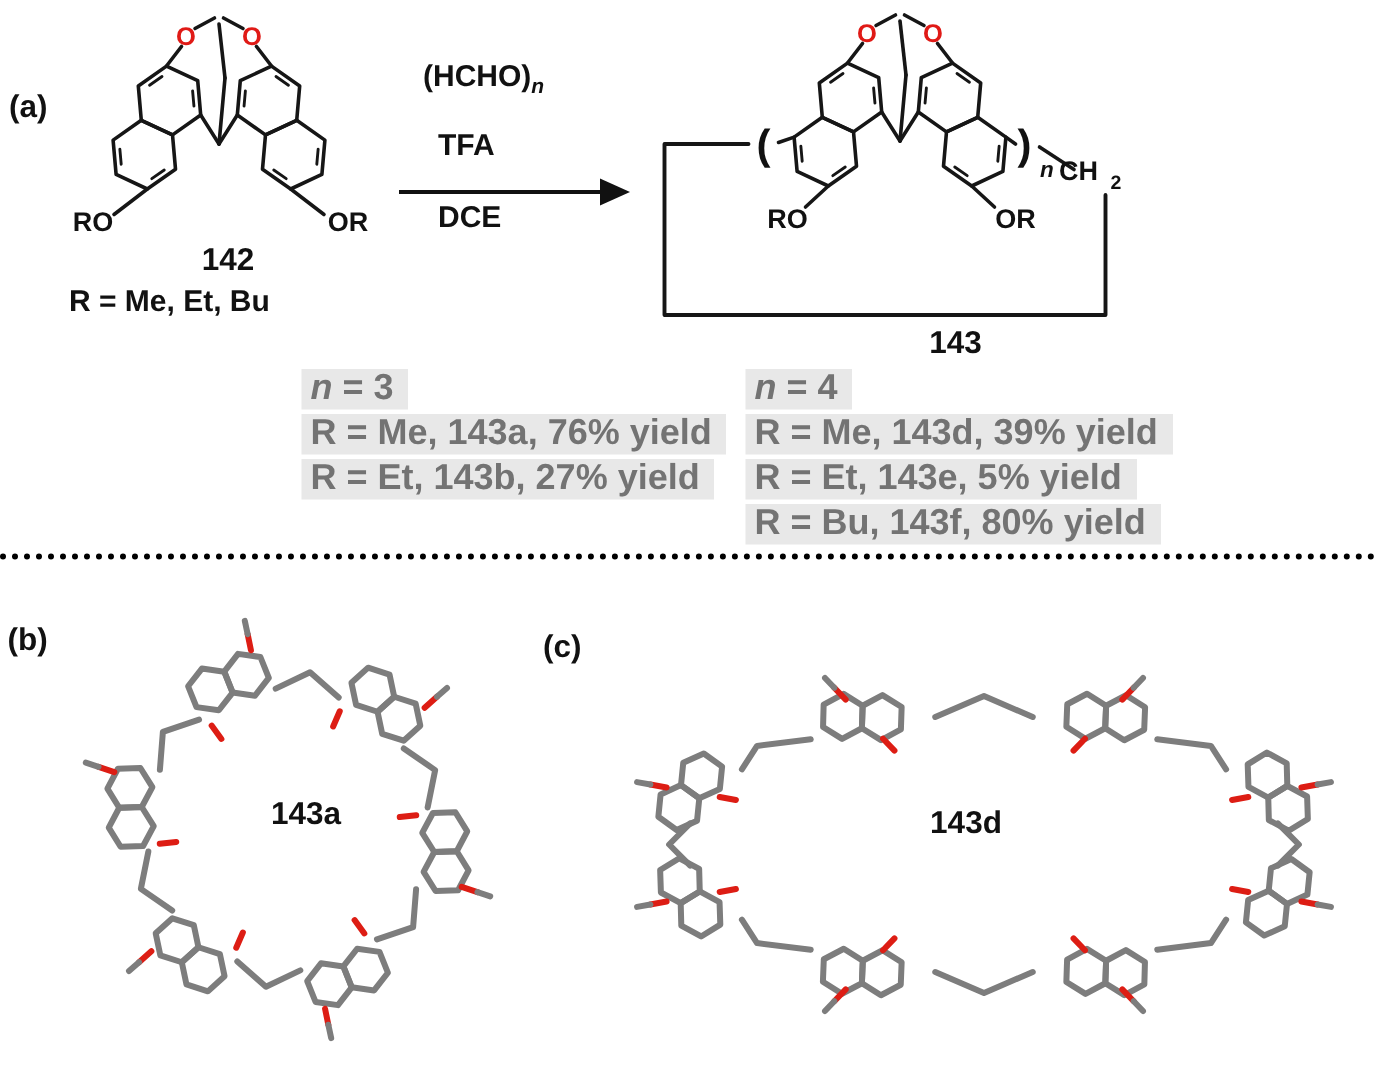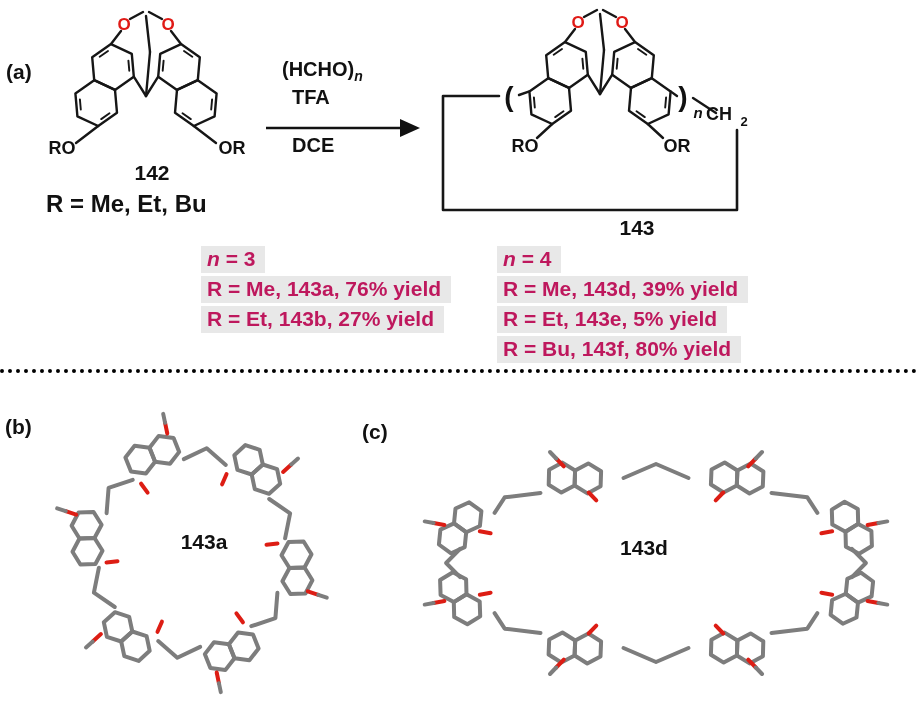--- a/index.html
+++ b/index.html
@@ -2,23 +2,23 @@
 <html><head>
 <meta charset="utf-8">
 <style>
   html,body{margin:0;padding:0;background:#ffffff;}
   .page{position:relative;width:917px;height:710px;background:#ffffff;overflow:hidden;
         font-family:"Liberation Sans",sans-serif;color:#111;}
   .lbl{position:absolute;font-weight:bold;font-size:21px;color:#111;}
   .cond{position:absolute;font-weight:bold;font-size:20px;color:#111;white-space:nowrap;}
   .cond sub,.ycol sub{font-size:14px;}
   .cond i,.yrow i{font-style:italic;}
-  .rnote{position:absolute;font-weight:bold;font-size:24px;color:#111;white-space:nowrap;}
+  .rnote{position:absolute;font-weight:bold;font-size:20px;color:#111;white-space:nowrap;}
   .ycol{position:absolute;}
-  .yrow{display:table;background:#e8e8e8;font-weight:bold;font-size:21px;color:#be185d;
+  .yrow{display:table;background:#e8e8e8;font-weight:bold;font-size:24px;color:#737373;
         padding:1px 10px 2px 6px;margin-bottom:3px;white-space:nowrap;line-height:24px;}
   .divider{position:absolute;left:0;top:369px;width:917px;height:0;border-top:4px dotted #000;}
   svg{position:absolute;overflow:visible;}
   svg text{font-family:"Liberation Sans",sans-serif;font-weight:bold;fill:#111;text-anchor:middle;}
   svg text.o-atom{fill:#e01a16;font-size:17px;}
   svg text.sub-label{font-size:18px;}
   svg text.num-label{font-size:21px;}
   svg text.paren{font-size:28px;}
   svg text.xtal-label{font-size:21px;}
 </style>
@@ -56,21 +56,21 @@
       </g>
     <text class="o-atom" x="108" y="26">O</text>
     <text class="o-atom" x="152" y="26">O</text>
     <text class="sub-label" x="46" y="150">RO</text>
     <text class="sub-label" x="216" y="150">OR</text>
     <text class="num-label" x="136" y="176">142</text>
   </svg>
 
   <div class="rnote" style="left:46px;top:190px">R = Me, Et, Bu</div>
 
-  <div class="cond" style="left:282px;top:58px">
+  <div class="cond" style="left:282px;top:40px">
     <span>(HCHO)</span><sub><i>n</i></sub>
   </div>
   <div class="cond" style="left:292px;top:86px">TFA</div>
   <div class="cond" style="left:292px;top:134px">DCE</div>
 
   <svg style="left:262px;top:110px" width="162" height="36" viewBox="0 0 162 36">
     <line x1="4" y1="18" x2="140" y2="18" stroke="#111" stroke-width="2.6"></line>
     <polygon points="138,9 158,18 138,27" fill="#111"></polygon>
   </svg>
 

